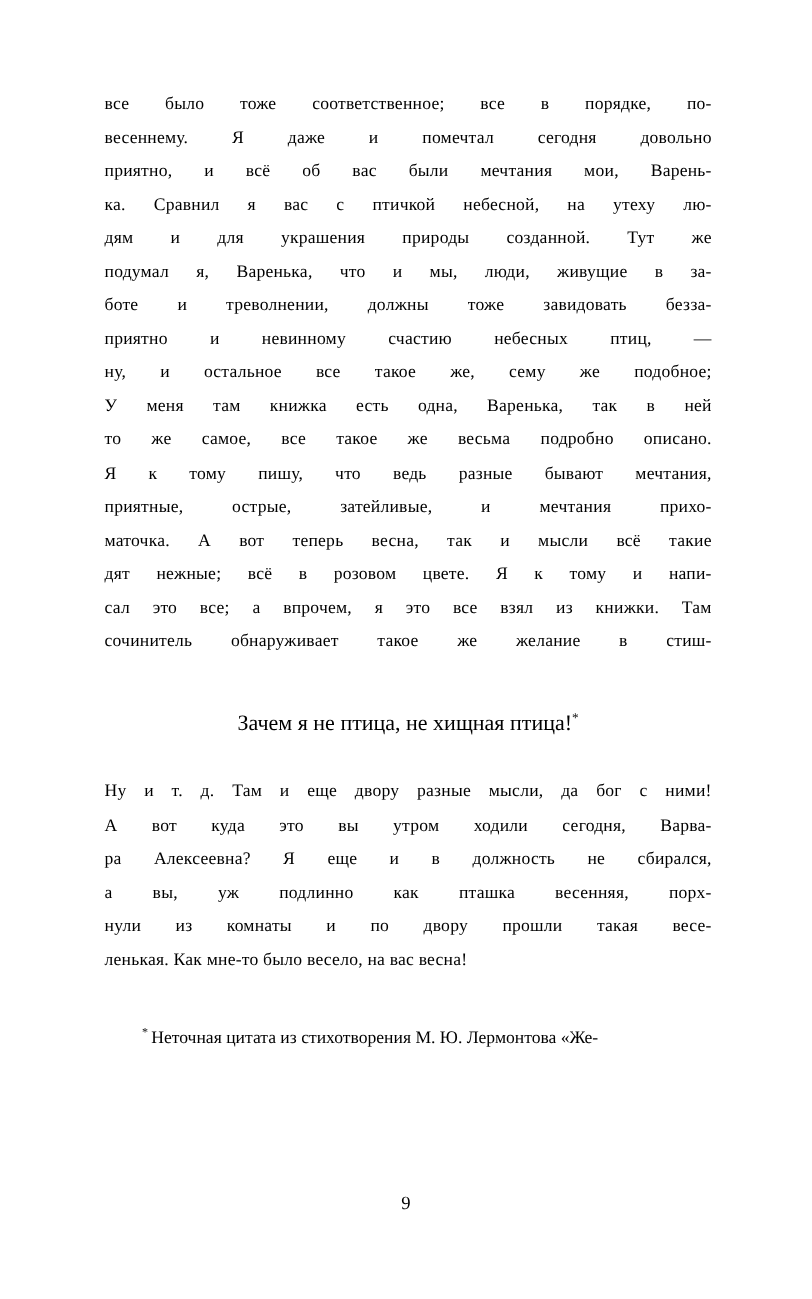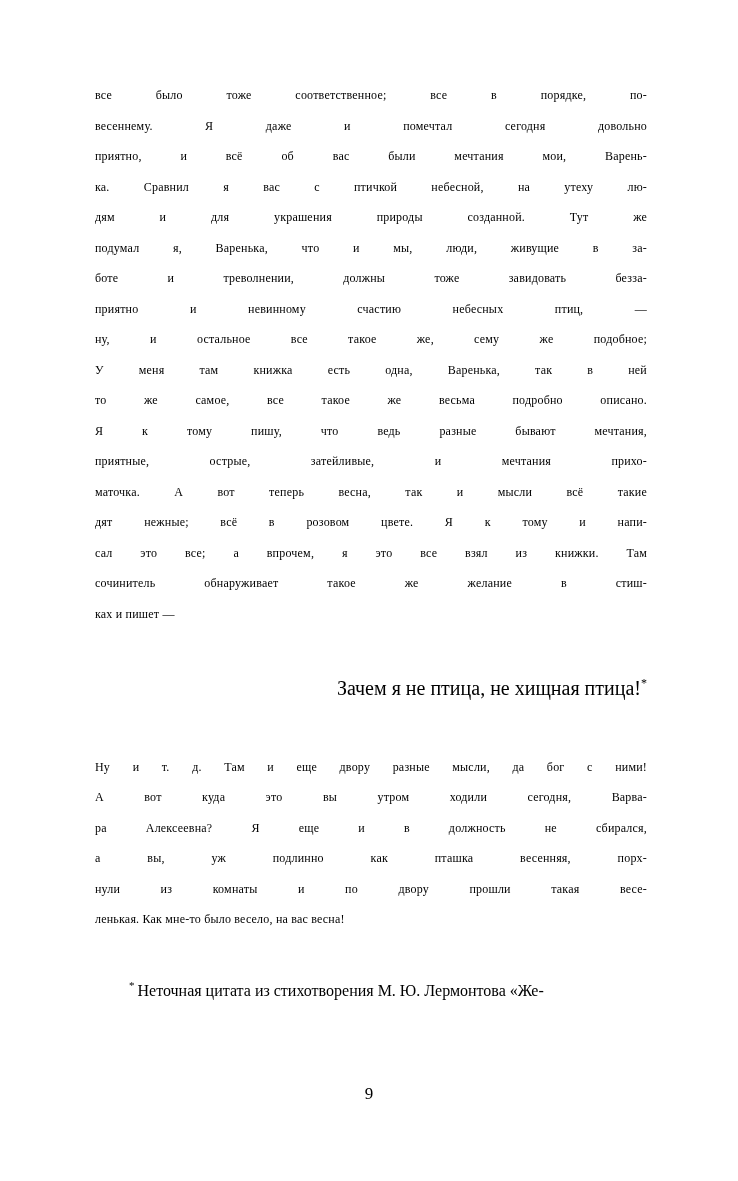--- a/index.html
+++ b/index.html
@@ -20,35 +20,35 @@
     position: absolute;
     left: 95px;
     top: 80px;
     width: 552px;
   }
   .para {
     margin: 0;
     padding: 0;
   }
   .line {
-    font-size: 12px;
+    font-size: 16px;
     line-height: 30.5px;
     letter-spacing: 0.2px;
     text-align: justify;
     text-align-last: justify;
   }
   .line-last {
     text-align-last: left;
   }
   .verse {
     font-size: 20px;
     line-height: 30.5px;
-    text-align: right;
+    text-align: center;
     margin-top: 44px;
-    margin-bottom: 48px;
+    margin-bottom: 32px;
   }
   .verse sup {
     font-size: 12px;
     line-height: 0;
   }
   .footnote {
     margin-top: 36px;
     margin-left: 28px;
     font-size: 16px;
     line-height: 24px;
@@ -90,21 +90,20 @@
         <div class="line">приятно и невинному счастию небесных птиц, —</div>
         <div class="line">ну, и остальное все такое же, сему же подобное;</div>
         <div class="line">У меня там книжка есть одна, Варенька, так в ней</div>
         <div class="line">то же самое, все такое же весьма подробно описано.</div>
         <div class="line">Я к тому пишу, что ведь разные бывают мечтания,</div>
         <div class="line">приятные, острые, затейливые, и мечтания прихо-</div>
         <div class="line">маточка. А вот теперь весна, так и мысли всё такие</div>
         <div class="line">дят нежные; всё в розовом цвете. Я к тому и напи-</div>
         <div class="line">сал это все; а впрочем, я это все взял из книжки. Там</div>
         <div class="line">сочинитель обнаруживает такое же желание в стиш-</div>
-        <div class="line line-last">ках и пишет —</div>
       </div>
 
     <div class="verse">
       <span>Зачем я не птица, не хищная птица!</span><sup>*</sup>
     </div>
 
     <div class="para">
         <div class="line">Ну и т. д. Там и еще двору разные мысли, да бог с ними!</div>
         <div class="line">А вот куда это вы утром ходили сегодня, Варва-</div>
         <div class="line">ра Алексеевна? Я еще и в должность не сбирался,</div>

